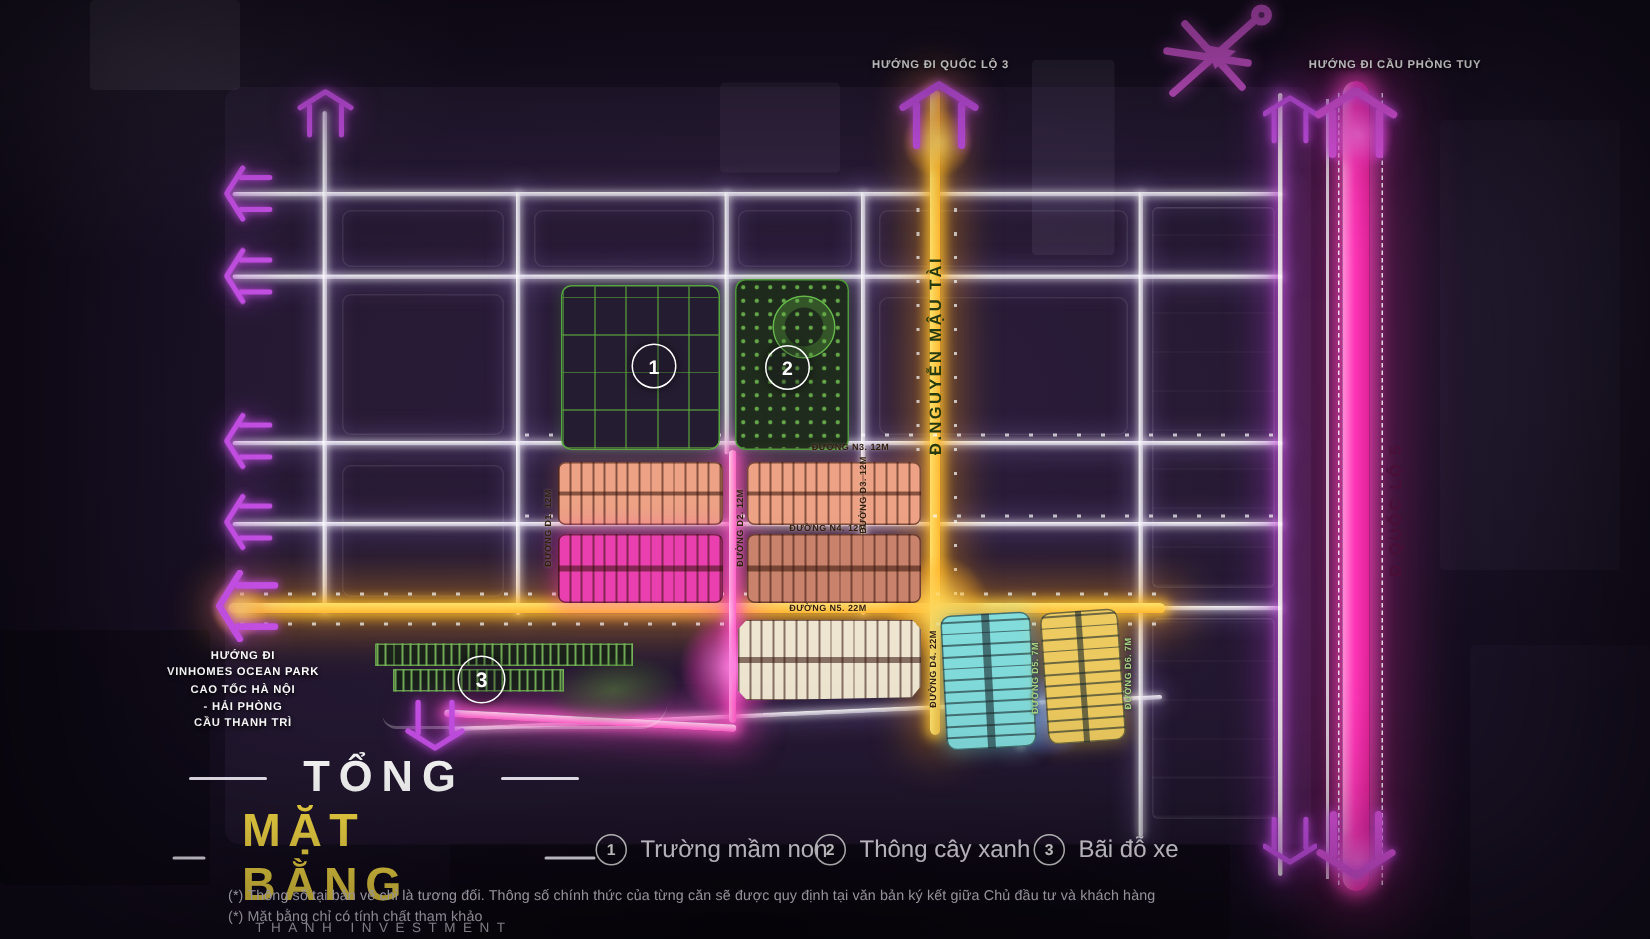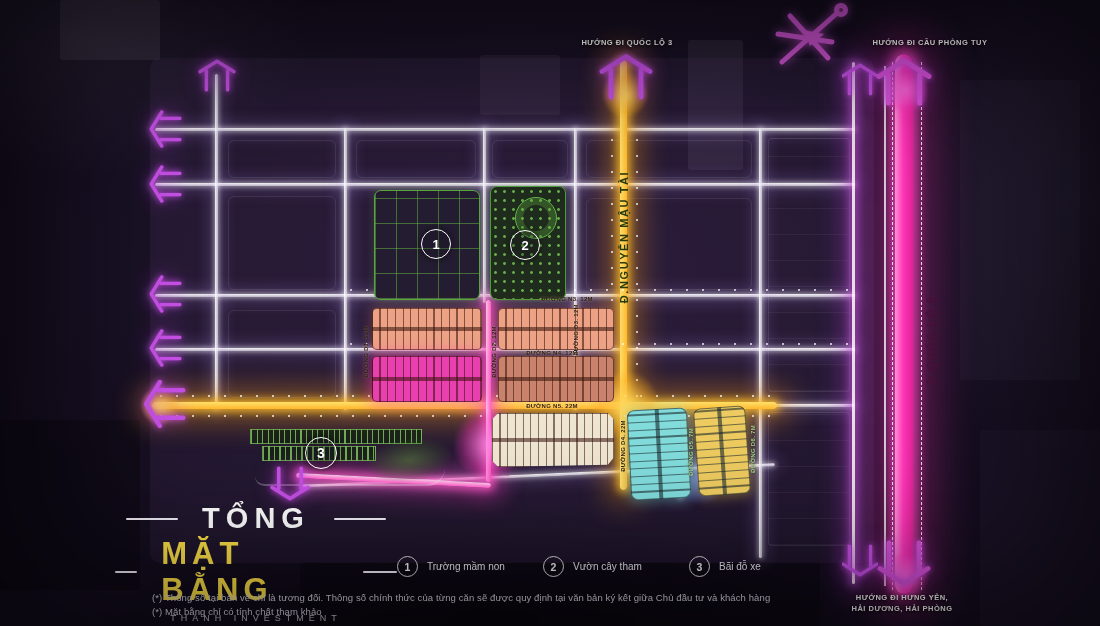--- a/index.html
+++ b/index.html
@@ -100,21 +100,21 @@
     flex-direction:column;align-items:center;gap:1px}
   .trow{display:flex;align-items:center;gap:24px;justify-content:center;width:100%}
   .tline{height:2px;background:#f2eef8;border-radius:1px}
   .t1{font-size:29px;font-weight:800;letter-spacing:6px;color:#fff}
   .t2{font-size:31px;font-weight:700;letter-spacing:5px;color:#fde047}
   .tsub{font-size:9px;letter-spacing:5px;color:#cfc8d8;margin-top:4px}
   
   .legend-item{position:absolute;display:flex;align-items:center;gap:9px}
   .legend-circle{width:19px;height:19px;border:1.3px solid #ddd;border-radius:50%;flex:0 0 auto;
     display:flex;align-items:center;justify-content:center;font-size:10.5px;font-weight:bold;color:#eee}
-  .legend-label{font-size:10px;color:#e9e5ef}
+  .legend-label{font-size:16px;color:#e9e5ef}
   .footnote{position:absolute;font-size:9.5px;color:#ddd8e6;letter-spacing:.1px}
 </style>
 </head>
 <body>
 
 <svg width="0" height="0" style="position:absolute">
   <defs>
     <symbol id="gate" viewBox="0 0 34 32">
       <polyline points="1,13 17,3 33,13" fill="none" stroke="currentColor" stroke-width="3.2" stroke-linecap="round" stroke-linejoin="round"></polyline>
       <line x1="7" y1="12" x2="7" y2="30" stroke="currentColor" stroke-width="3.2" stroke-linecap="round"></line>
@@ -253,22 +253,25 @@
     </div>
   <div class="marker" style="left:510px;top:230px;width:28px;height:28px;font-size:13px">
       <span>2</span>
     </div>
   <div class="marker" style="left:305px;top:437px;width:30px;height:30px;font-size:14px">
       <span>3</span>
     </div>
 
   <div class="dir-label" style="left:552px;top:37px;width:150px">HƯỚNG ĐI QUỐC LỘ 3</div>
   <div class="dir-label" style="left:855px;top:37px;width:150px">HƯỚNG ĐI CẦU PHÒNG TUY</div>
-  <div class="dir-label" style="left:828px;top:592px;width:148px">HƯỚNG ĐI HƯNG YÊN,
-HẢI DƯƠNG, HẢI PHÒNG</div>
+  <div class="dir-label" style="left:108px;top:431px;width:108px">HƯỚNG ĐI
+VINHOMES OCEAN PARK
+CAO TỐC HÀ NỘI
+- HẢI PHÒNG
+CẦU THANH TRÌ</div>
 
   <div class="vlabel road-big" style="left:624px;top:237px">Đ.NGUYỄN MẬU TÀI</div>
   <div class="vlabel road-big pink" style="left:931px;top:340px">Đ.QUỐC LỘ 5</div>
   <div class="hlabel street" style="left:567px;top:299px">ĐƯỜNG N3. 12M</div>
   <div class="hlabel street" style="left:552px;top:353px">ĐƯỜNG N4. 12M</div>
   <div class="hlabel street" style="left:552px;top:406px">ĐƯỜNG N5. 22M</div>
   <div class="vlabel street" style="left:366px;top:352px">ĐƯỜNG D1. 12M</div>
   <div class="vlabel street" style="left:494px;top:352px">ĐƯỜNG D2. 12M</div>
   <div class="vlabel street" style="left:576px;top:330px">ĐƯỜNG D3. 12M</div>
   <div class="vlabel street" style="left:623px;top:446px">ĐƯỜNG D4. 22M</div>
@@ -288,21 +291,21 @@
     </div>
     <div class="tsub">THANH INVESTMENT</div>
   </div>
 
   <div class="legend-item" style="left:397px;top:556px">
     <div class="legend-circle">1</div>
     <div class="legend-label">Trường mầm non</div>
   </div>
   <div class="legend-item" style="left:543px;top:556px">
     <div class="legend-circle">2</div>
-    <div class="legend-label">Vườn cây tham</div>
+    <div class="legend-label">Thông cây xanh</div>
   </div>
   <div class="legend-item" style="left:689px;top:556px">
     <div class="legend-circle">3</div>
     <div class="legend-label">Bãi đỗ xe</div>
   </div>
 
   <div class="footnote" style="left:152px;top:592px">(*) Thông số tại bản vẽ chỉ là tương đối. Thông số chính thức của từng căn sẽ được quy định tại văn bản ký kết giữa Chủ đầu tư và khách hàng</div>
   <div class="footnote" style="left:152px;top:606px">(*) Mặt bằng chỉ có tính chất tham khảo</div>
 
   <div class="vignette"></div>

